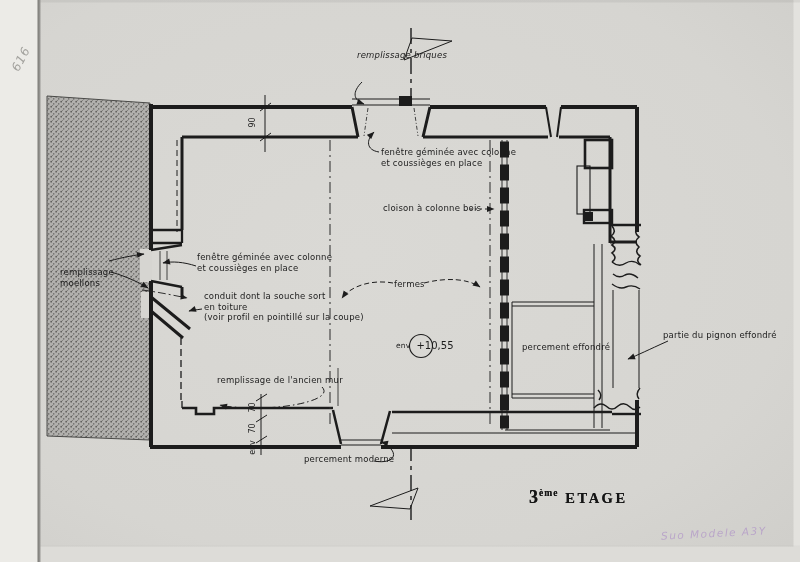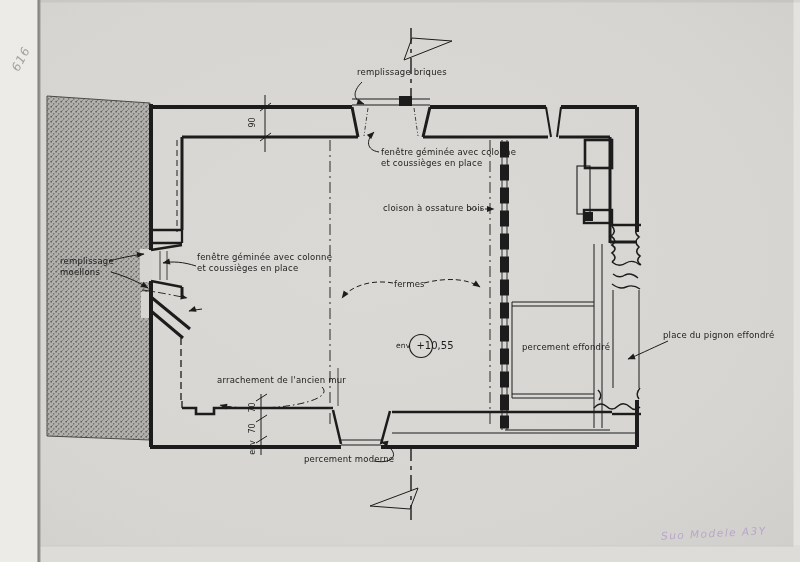--- a/index.html
+++ b/index.html
@@ -193,55 +193,63 @@
       <path d="M196,266 C184,262 172,261 163,263" marker-end="url(#ah)"></path>
       <path d="M202,309 C196,310 192,310 189,311" marker-end="url(#ah)"></path>
       <path d="M393,283 C370,279 350,287 342,298" stroke-dasharray="5 3" marker-end="url(#ah)"></path>
       <path d="M424,283 C448,277 468,279 480,287" stroke-dasharray="5 3" marker-end="url(#ah)"></path>
       <path d="M668,341 C648,350 638,355 628,359" marker-end="url(#ah)"></path>
       <path d="M322,387 C333,398 298,407 262,408 C240,408 228,407 220,405" stroke-dasharray="7 3 1.5 3" marker-end="url(#ah)"></path>
       <path d="M374,461 C390,464 398,457 391,449 C388,445 385,443 381,442" marker-end="url(#ah)"></path>
     </g>
   </svg>
 
-  <div class="lbl" style="left:357px;top:67px;">remplissage briques</div>
+  <div class="lbl" style="left:357px;top:50px;font-style:italic;">remplissage briques</div>
 
   <div class="lbl" style="left:381px;top:147px;">
     <div>fenêtre géminée avec colonne</div>
     <div>et coussièges en place</div>
   </div>
 
-  <div class="lbl" style="left:383px;top:203px;">cloison à ossature bois</div>
-
-  <div class="lbl" style="left:60px;top:256px;">
+  <div class="lbl" style="left:383px;top:203px;">cloison à colonne bois</div>
+
+  <div class="lbl" style="left:60px;top:267px;">
     <div>remplissage</div>
     <div style="">moellons</div>
   </div>
 
   <div class="lbl" style="left:197px;top:252px;">
     <div>fenêtre géminée avec colonne</div>
     <div>et coussièges en place</div>
   </div>
 
+  <div class="lbl" style="left:204px;top:291px;">
+    <div>conduit dont la souche sort</div>
+    <div>en toiture</div>
+    <div>(voir profil en pointillé sur la coupe)</div>
+  </div>
 
   <div class="lbl" style="left:394px;top:279px;">fermes</div>
 
   <div class="lbl small" style="left:396px;top:341px;">env</div>
   <div class="level-value">+10,55</div>
 
   <div class="lbl" style="left:522px;top:342px;">percement effondré</div>
 
-  <div class="lbl" style="left:663px;top:330px;">place du pignon effondré</div>
-
-  <div class="lbl" style="left:217px;top:375px;">arrachement de l'ancien mur</div>
+  <div class="lbl" style="left:663px;top:330px;">partie du pignon effondré</div>
+
+  <div class="lbl" style="left:217px;top:375px;">remplissage de l'ancien mur</div>
 
   <div class="lbl" style="left:304px;top:454px;">percement moderne</div>
 
   <div class="dim" style="left:247px;top:118px;">90</div>
   <div class="dim" style="left:247px;top:403px;">70</div>
   <div class="dim" style="left:247px;top:424px;">70</div>
   <div class="dim" style="left:245px;top:443px;">env</div>
 
+  <div class="title">
+    <span class="num">3</span><span class="sup">ème</span><span class="word">ETAGE</span>
+  </div>
 
   <div class="hw-corner">616</div>
   <div class="hw-note">Suo Modele A3Y</div>
 
 </div>
 
 </body></html>

